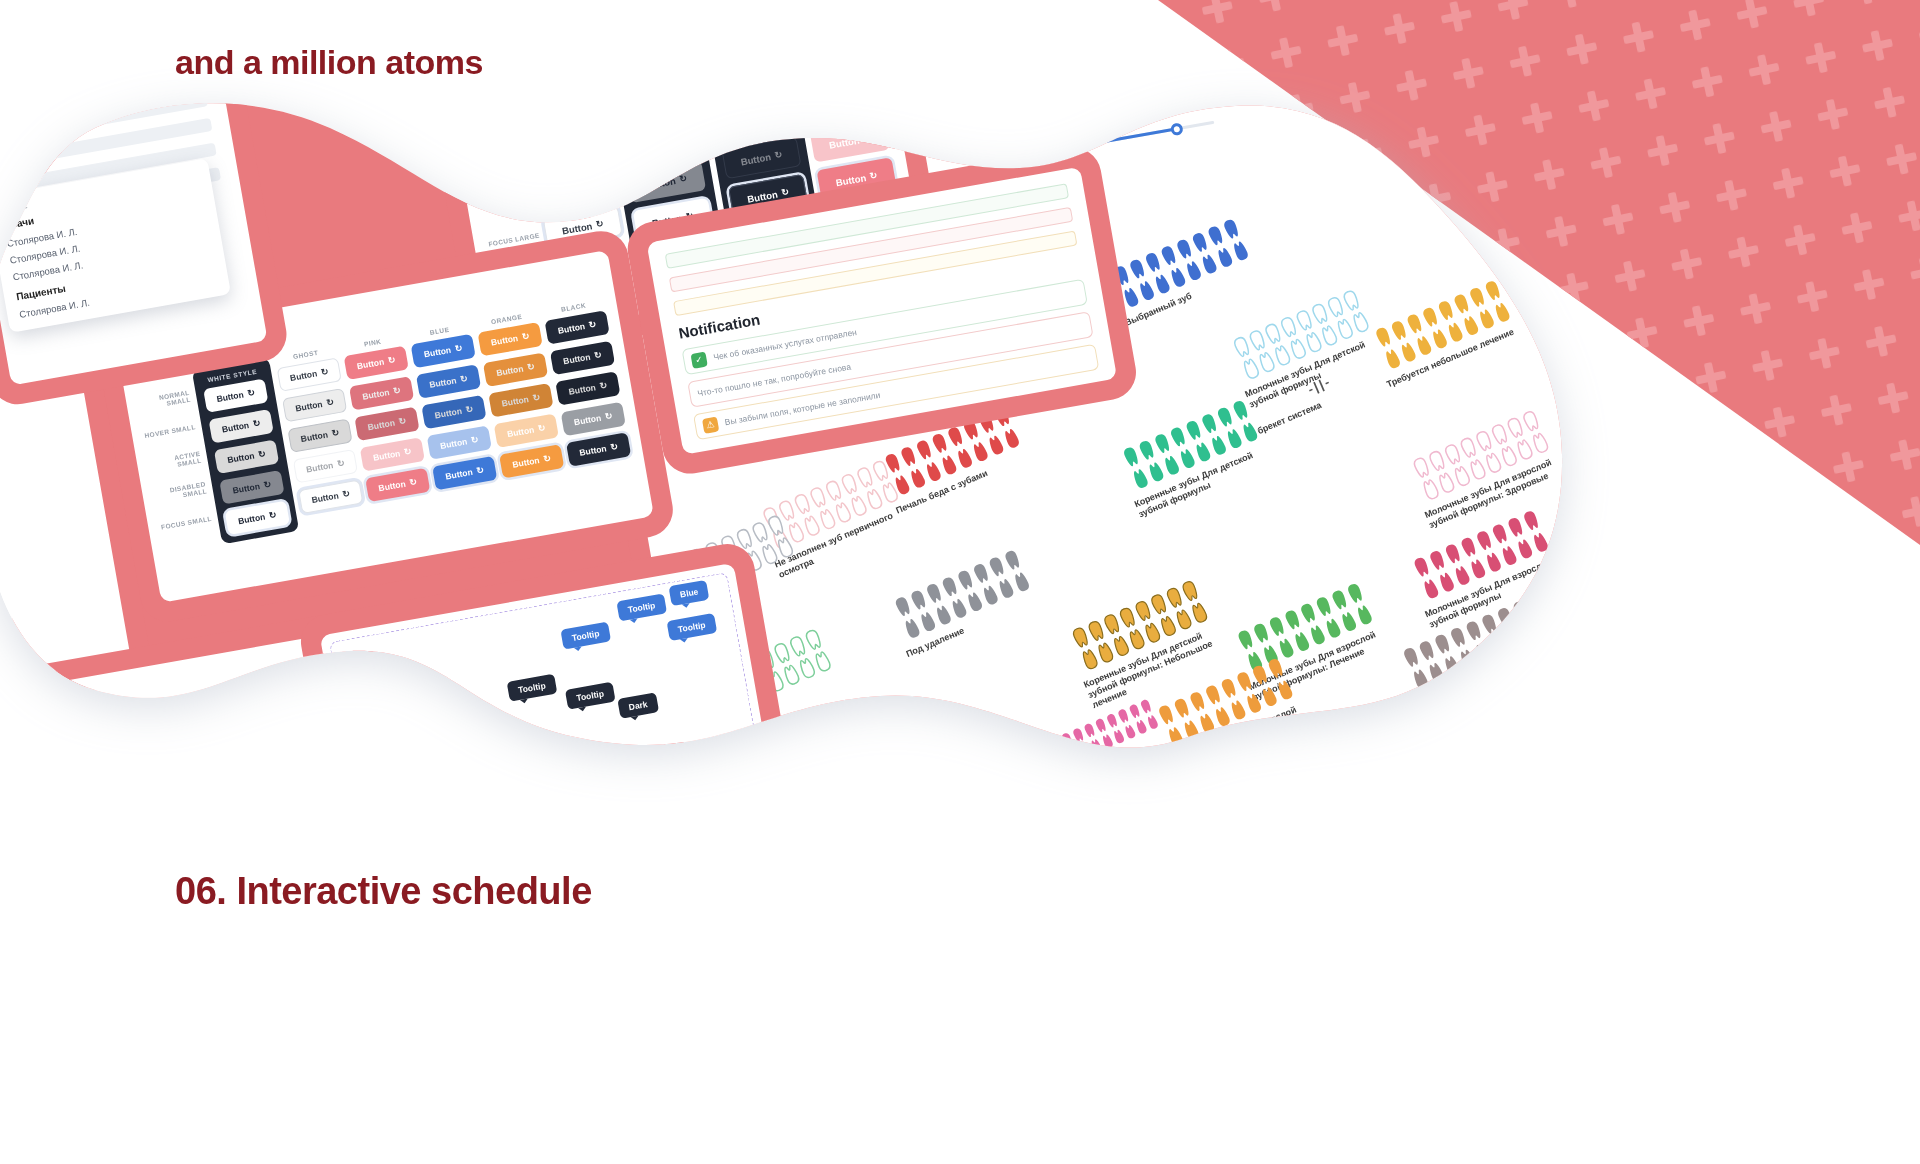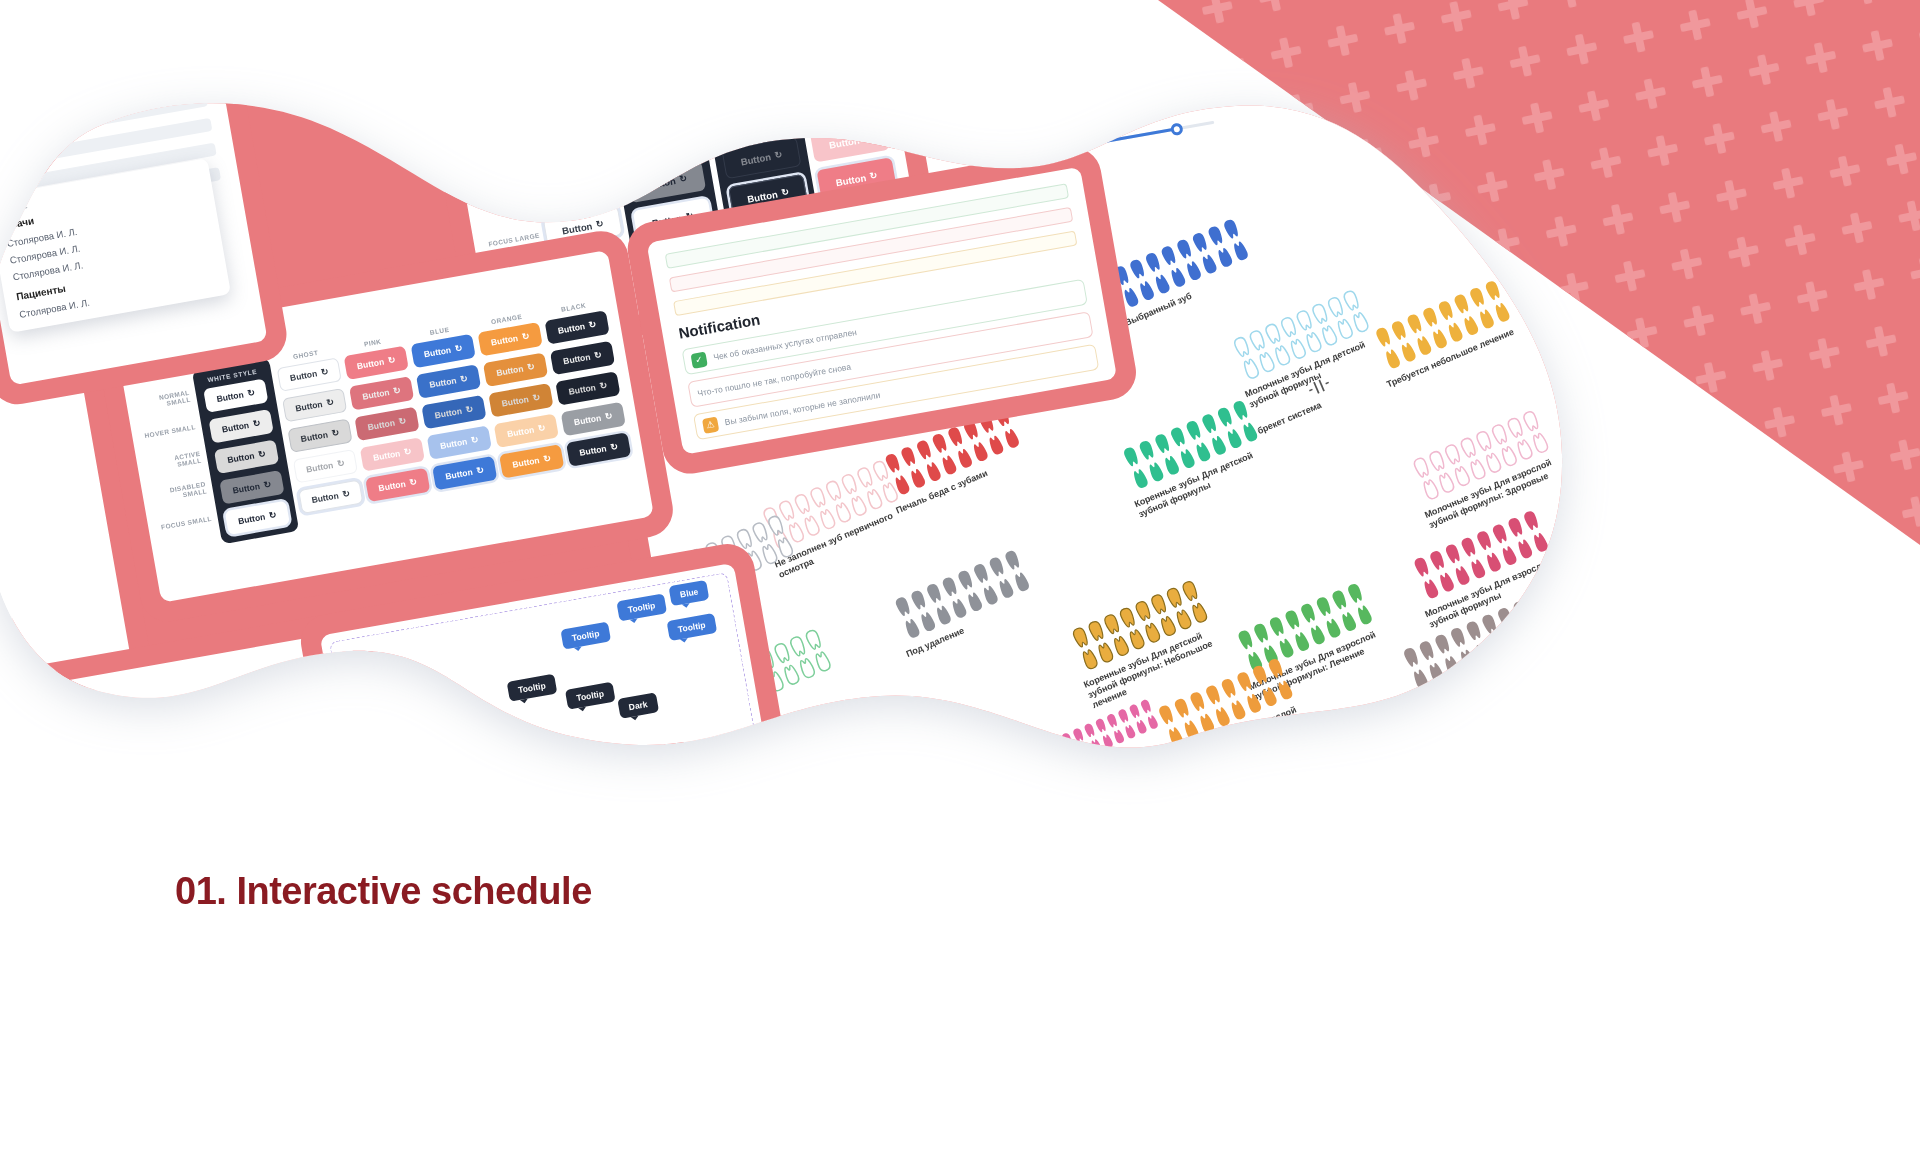--- a/index.html
+++ b/index.html
@@ -1556,15 +1556,16 @@
               </svg>
             </div>
           <div class="tlabel">Зубы Для взрослой зубной формулы</div>
         </div>
 
       </div>
 
     </div>
   </div>
 
-  <h1 class="title title-bottom">01. Interactive schedule</h1>
+  <h1 class="title title-top">and a million atoms</h1>
+  <h1 class="title title-bottom">06. Interactive schedule</h1>
 
 </div>
 
 </body></html>

